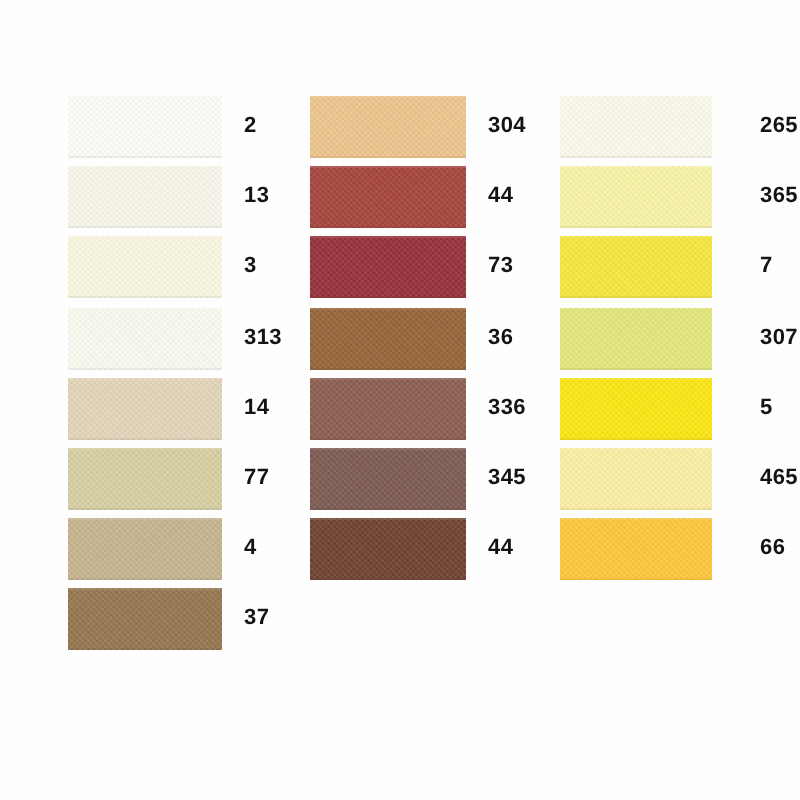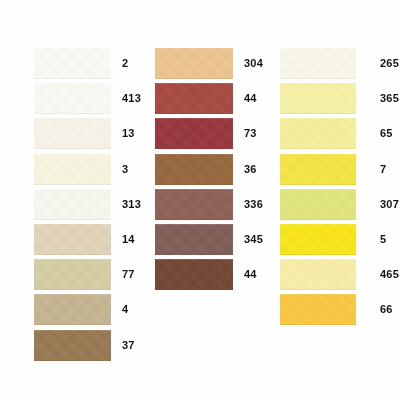--- a/index.html
+++ b/index.html
@@ -114,24 +114,20 @@
 
 <div id="chart-root">
   <div class="columns">
 
     <div class="swatch-column col-0">
       <div class="swatch-row">
         <div class="swatch" style="background-color: rgb(253, 252, 248);"></div>
         <div class="swatch-label">2</div>
       </div>
       <div class="swatch-row">
-        <div class="swatch" style="background-color: rgb(253, 252, 246);"></div>
-        <div class="swatch-label">413</div>
-      </div>
-      <div class="swatch-row">
         <div class="swatch" style="background-color: rgb(249, 247, 234);"></div>
         <div class="swatch-label">13</div>
       </div>
       <div class="swatch-row">
         <div class="swatch" style="background-color: rgb(250, 247, 224);"></div>
         <div class="swatch-label">3</div>
       </div>
       <div class="swatch-row">
         <div class="swatch" style="background-color: rgb(251, 250, 241);"></div>
         <div class="swatch-label">313</div>
@@ -188,24 +184,20 @@
     <div class="swatch-column col-2">
       <div class="swatch-row">
         <div class="swatch" style="background-color: rgb(251, 250, 235);"></div>
         <div class="swatch-label">265</div>
       </div>
       <div class="swatch-row">
         <div class="swatch" style="background-color: rgb(248, 244, 166);"></div>
         <div class="swatch-label">365</div>
       </div>
       <div class="swatch-row">
-        <div class="swatch" style="background-color: rgb(248, 242, 154);"></div>
-        <div class="swatch-label">65</div>
-      </div>
-      <div class="swatch-row">
         <div class="swatch" style="background-color: rgb(247, 231, 63);"></div>
         <div class="swatch-label">7</div>
       </div>
       <div class="swatch-row">
         <div class="swatch" style="background-color: rgb(226, 231, 122);"></div>
         <div class="swatch-label">307</div>
       </div>
       <div class="swatch-row">
         <div class="swatch" style="background-color: rgb(251, 231, 19);"></div>
         <div class="swatch-label">5</div>

